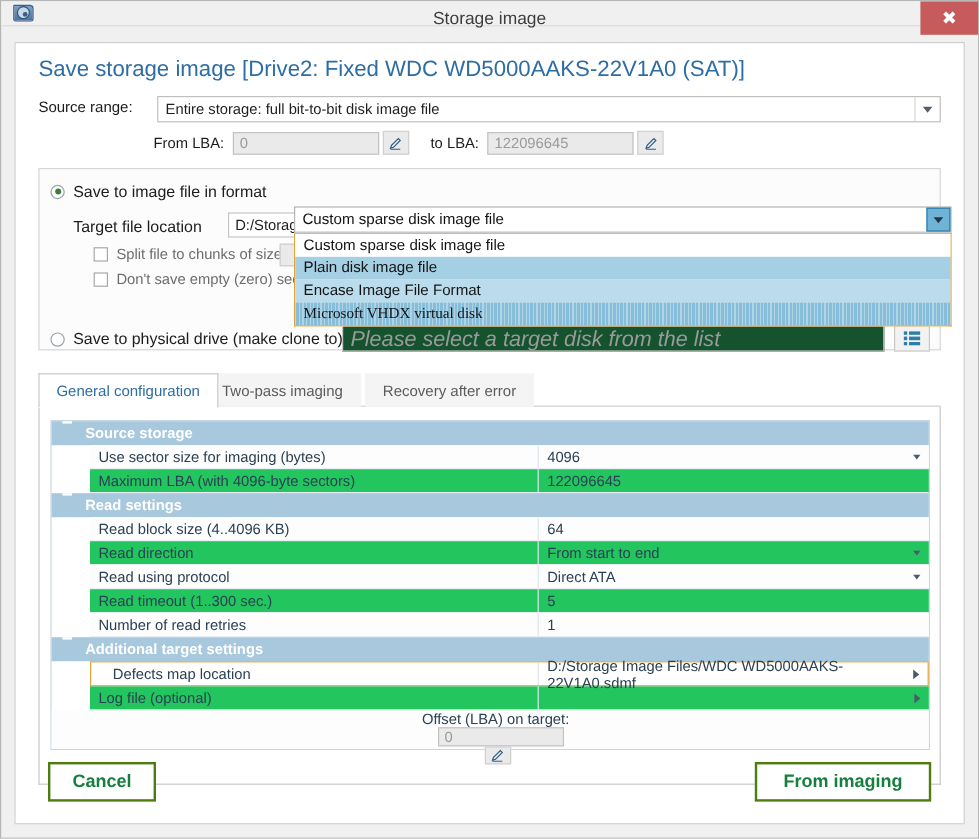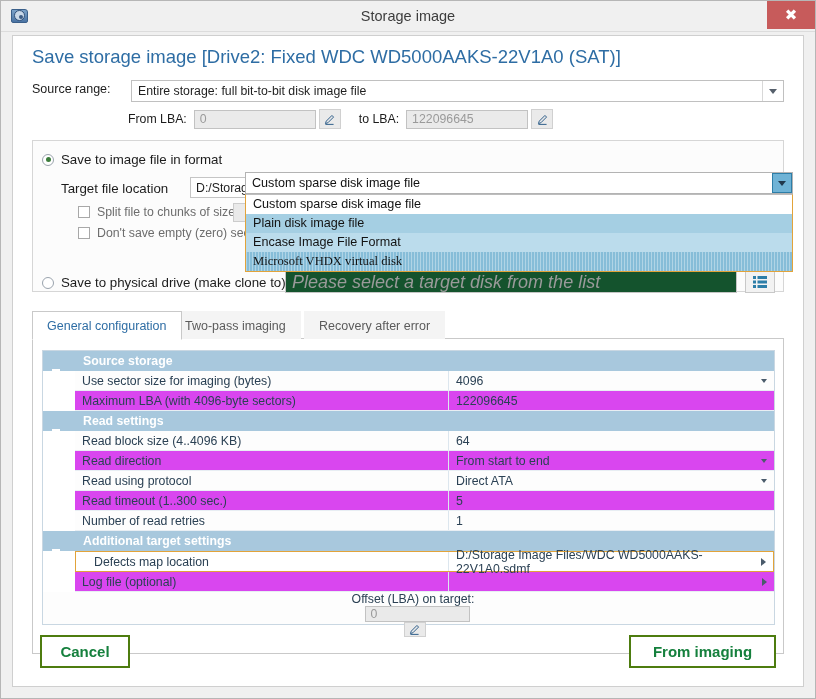--- a/index.html
+++ b/index.html
@@ -14,21 +14,21 @@
     position: relative;
     width: 816px; height: 699px;
     background: #f0f0f0;
     border: 1px solid #b6b6b6;
     overflow: hidden;
   }
 
   
   .titlebar {
     position: relative;
-    height: 31px;
+    height: 21px;
     background: #f0f0f0;
     border-bottom: 1px solid #dcdcdc;
     display: flex; align-items: center;
   }
   .title-icon {
     width: 20px; height: 18px; margin-left: 9px;
     position: relative;
   }
   .title-icon .folder {
     position: absolute; left: 1px; top: 2px;
@@ -292,36 +292,35 @@
   .grid {
     position: absolute; left: 9px; top: 11px;
     width: 733px;
     border: 1px solid #c9d7e2;
     background: #ffffff;
   }
   .sec-hdr {
     height: 20px; line-height: 20px;
     background: #a8c8dd;
     color: #ffffff; font-size: 12.3px; font-weight: bold;
-    display: flex; align-items: flex-end;
+    display: flex; align-items: flex-start;
     padding-left: 9px;
     cursor: pointer;
-    gap: 12px;
   }
   .minus {
     width: 8px; height: 2px; background: #ffffff; margin-right: 11px;
     flex: none;
   }
   .grow {
     display: flex; height: 20px; align-items: stretch;
     border-bottom: 1px solid #e8eef3;
     background: #fdfdfd;
     margin-left: 32px;
   }
-  .grow.alt { background: #d946ef; }
+  .grow.alt { background: #22c55e; }
   .gcell-l {
     width: 374px; flex: none;
     border-right: 1px solid #dce6ee;
     display: flex; align-items: center;
     padding-left: 7px;
     font-size: 12.3px; color: #2b4154;
   }
   .gcell-r {
     flex: 1;
     display: flex; align-items: center;

